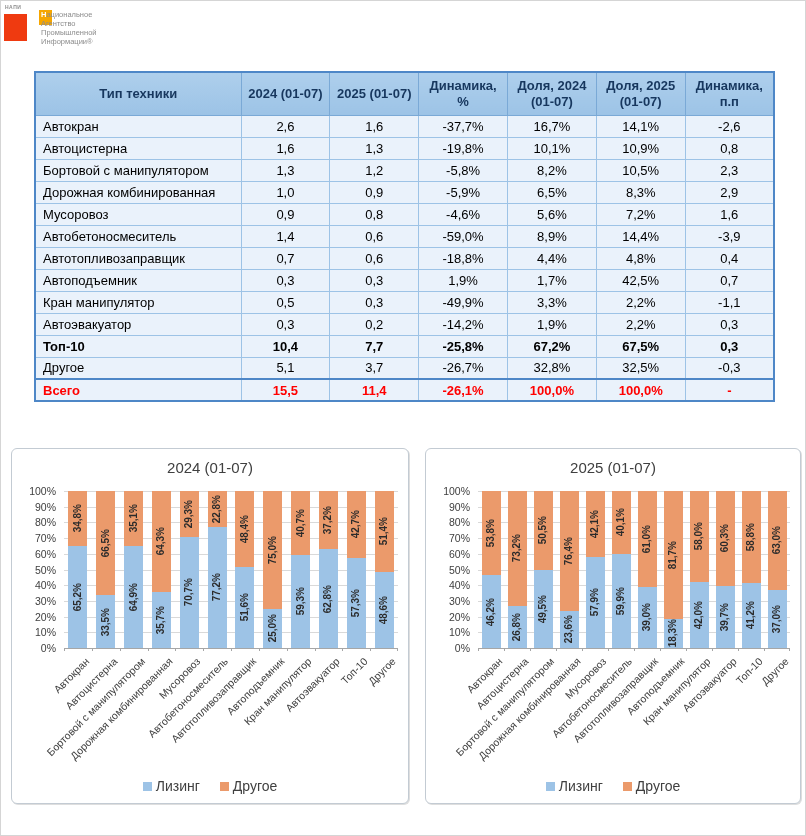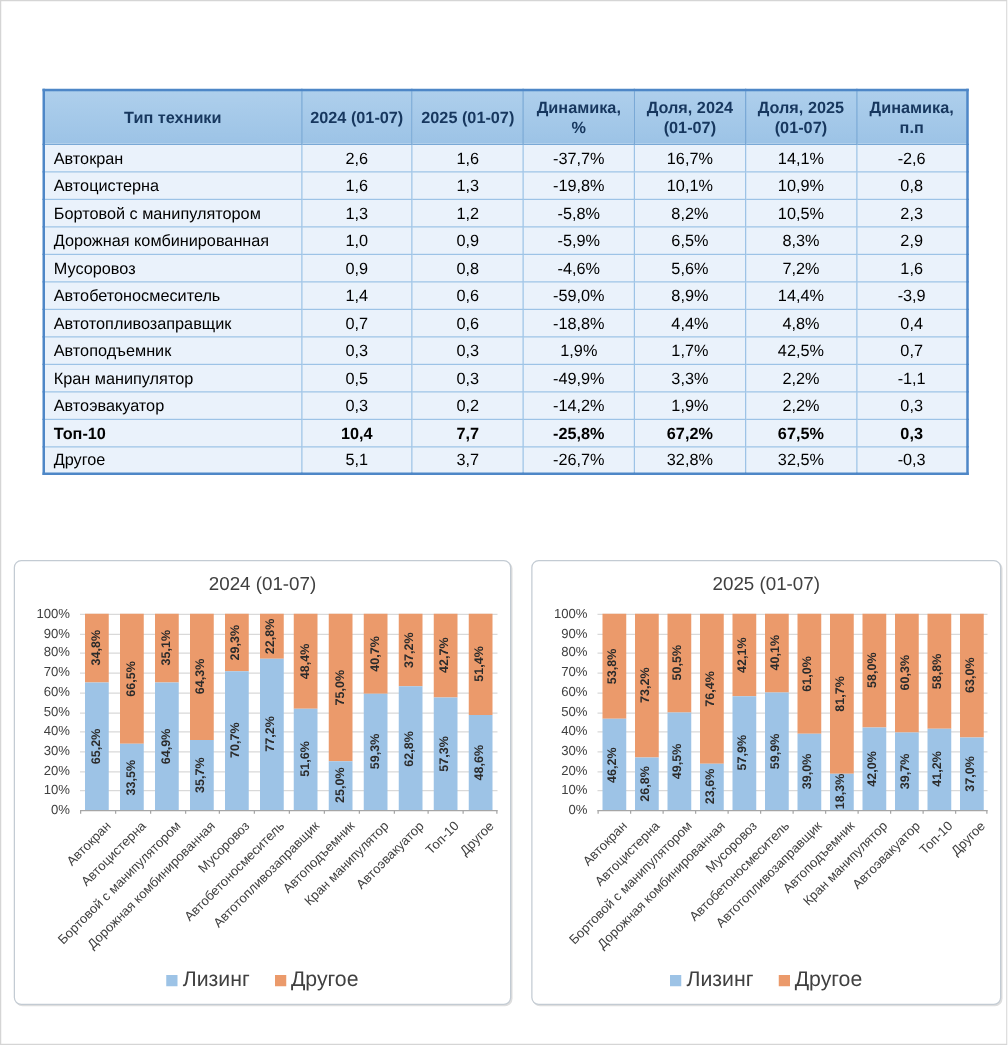--- a/index.html
+++ b/index.html
@@ -62,32 +62,43 @@
   .seg-label {
     writing-mode:vertical-rl; transform:rotate(180deg);
     font-size:10px; font-weight:bold; color:#2b2b2b; white-space:nowrap; line-height:1;
   }
   .xtick { position:absolute; width:1px; height:3px; background:#a6a6a6; }
   .xlabels { position:absolute; left:52px; right:10px; top:206px; height:120px; }
   .xlabel {
     position:absolute; top:0; white-space:nowrap; font-size:10.5px; color:#404040;
     transform-origin:100% 0; transform:rotate(-45deg);
   }
-  .legend { position:absolute; bottom:9px; left:0; width:100%; display:flex; justify-content:center; gap:20px; font-size:17px; color:#404040; }
+  .legend { position:absolute; bottom:9px; left:0; width:100%; display:flex; justify-content:center; gap:20px; font-size:14px; color:#404040; }
   .legend-item { display:flex; align-items:center; gap:4px; }
   .legend-swatch { width:9px; height:9px; display:inline-block; }
 
   
   .source { position:absolute; right:7px; bottom:7px; font-size:12.5px; font-style:italic; color:#000; }
 </style>
 </head>
 <body>
 
 <div class="page">
 
+  <div class="logo">
+    <span class="logo-mini">НАПИ</span>
+    <span class="logo-red"></span>
+    <span class="logo-orange"></span>
+    <span class="logo-lines">
+      <span class="logo-line first">Национальное</span>
+      <span class="logo-line">Агентство</span>
+      <span class="logo-line">Промышленной</span>
+      <span class="logo-line">Информации®</span>
+    </span>
+  </div>
 
 
   <table class="sales-table">
     <colgroup>
         <col class="c-name">
         <col>
         <col>
         <col>
         <col>
         <col>
@@ -205,20 +216,29 @@
           <td>0,3</td>
         </tr>
         <tr class="normal">
           <td>Другое</td>
           <td>5,1</td>
           <td>3,7</td>
           <td>-26,7%</td>
           <td>32,8%</td>
           <td>32,5%</td>
           <td>-0,3</td>
+        </tr>
+        <tr class="total">
+          <td>Всего</td>
+          <td>15,5</td>
+          <td>11,4</td>
+          <td>-26,1%</td>
+          <td>100,0%</td>
+          <td>100,0%</td>
+          <td>-</td>
         </tr>
       </tbody>
   </table>
 
 
   <div class="panel panel-2024" id="chart0">
     <div class="chart-title">2024 (01-07)</div>
     <div class="yaxis">
         <div class="ytick" style="top: 151px;">0%</div>
         <div class="ytick" style="top: 135.3px;">10%</div>

